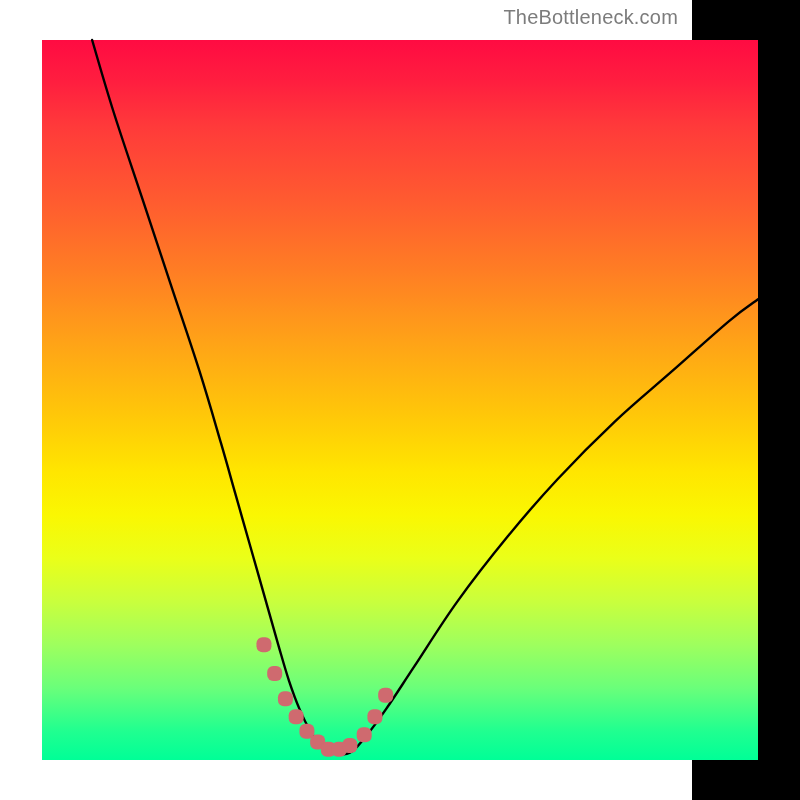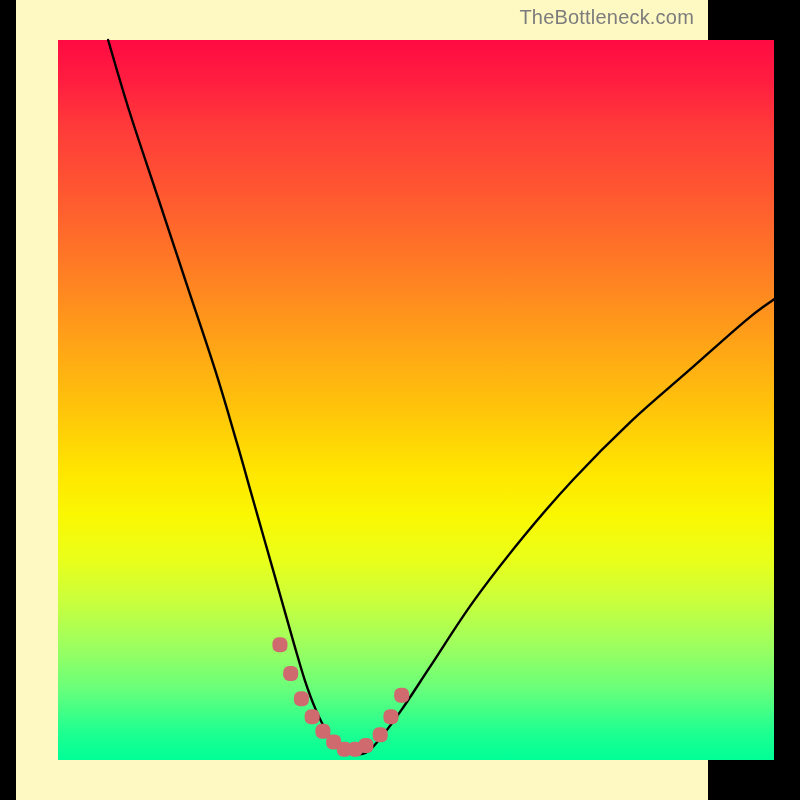--- a/index.html
+++ b/index.html
@@ -6,25 +6,25 @@
     margin: 0;
     padding: 0;
     width: 800px;
     height: 800px;
     background: #000;
     overflow: hidden;
     font-family: Arial, Helvetica, sans-serif;
   }
   .frame {
     position: absolute;
-    left: 16px;
+    left: 0;
     top: 0;
     width: 692px;
     height: 800px;
-    background: #fef9c3;
+    background: #ffffff;
   }
   .plot {
     position: absolute;
     left: 42px;
     top: 40px;
     width: 716px;
     height: 720px;
     
     background: linear-gradient(to bottom,
       #ff0b42 0%,

